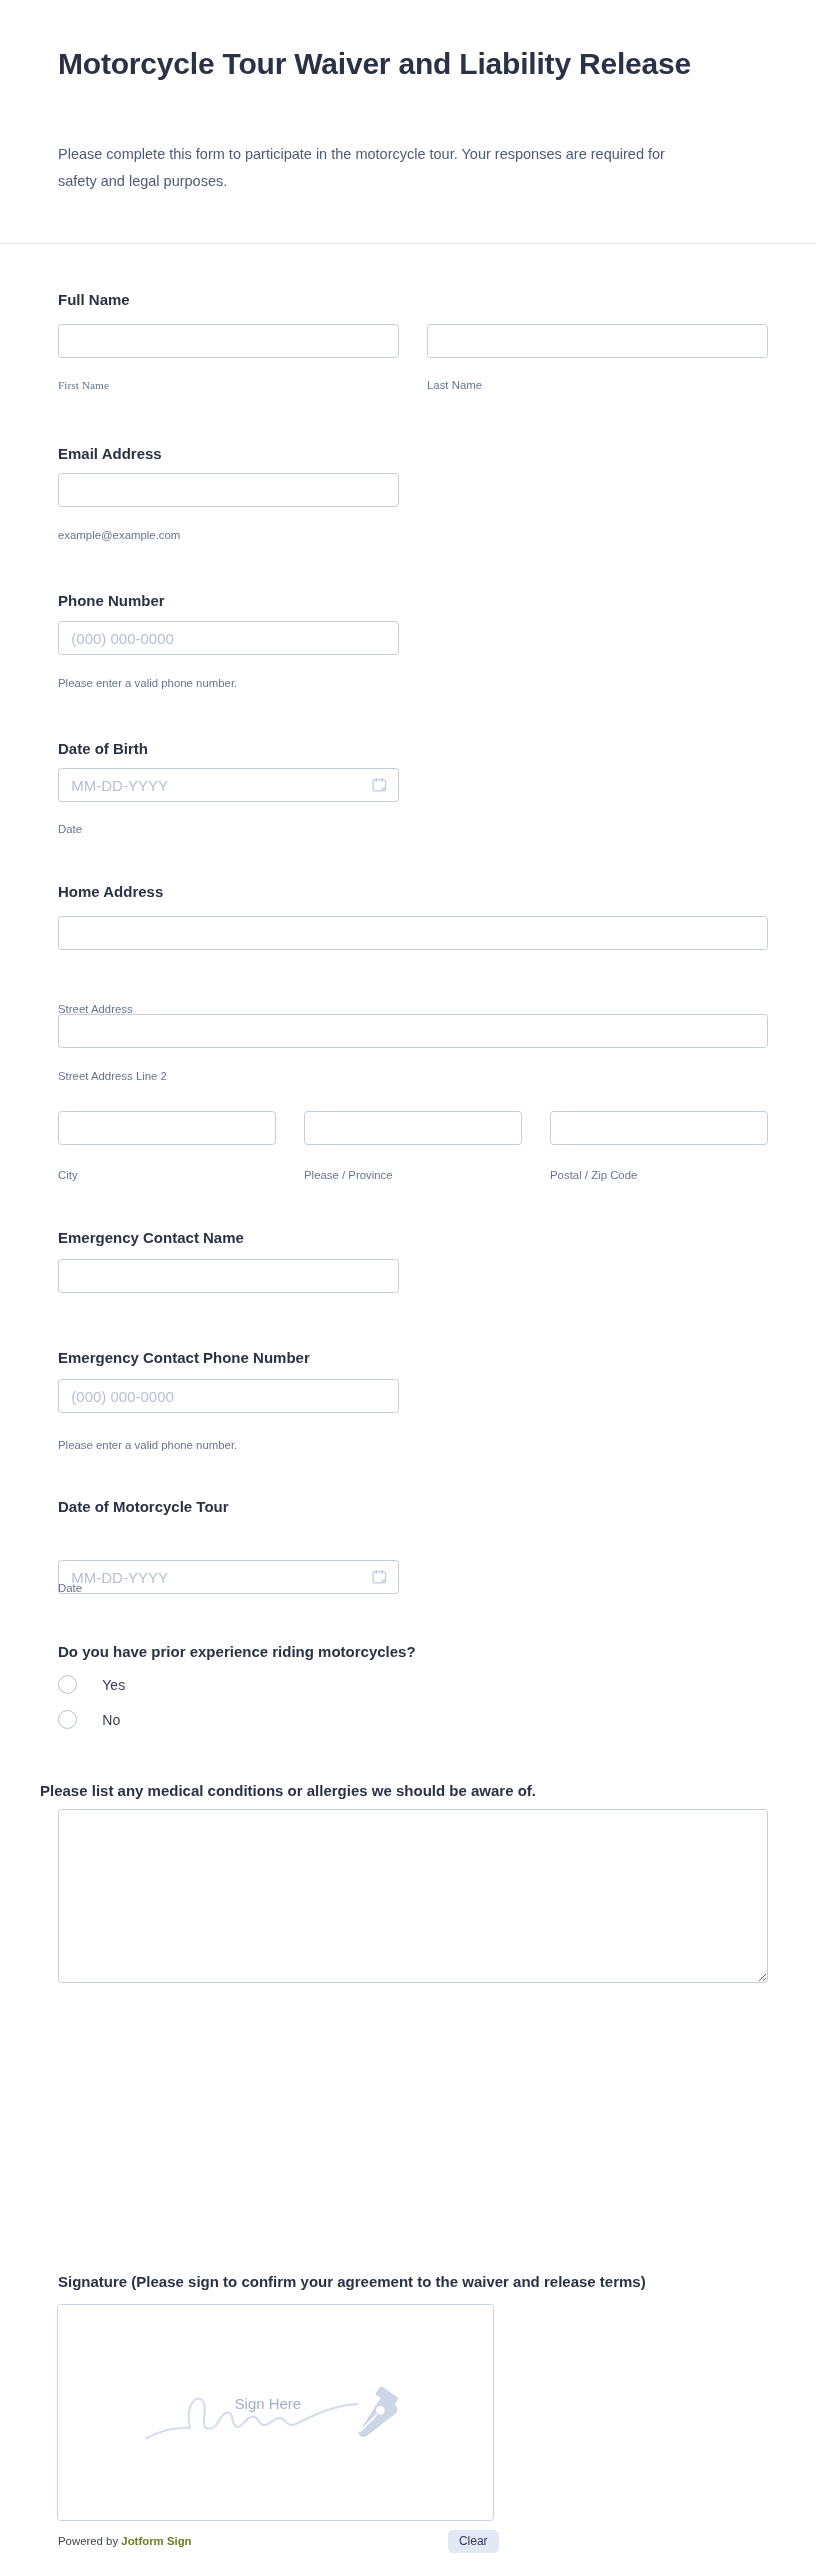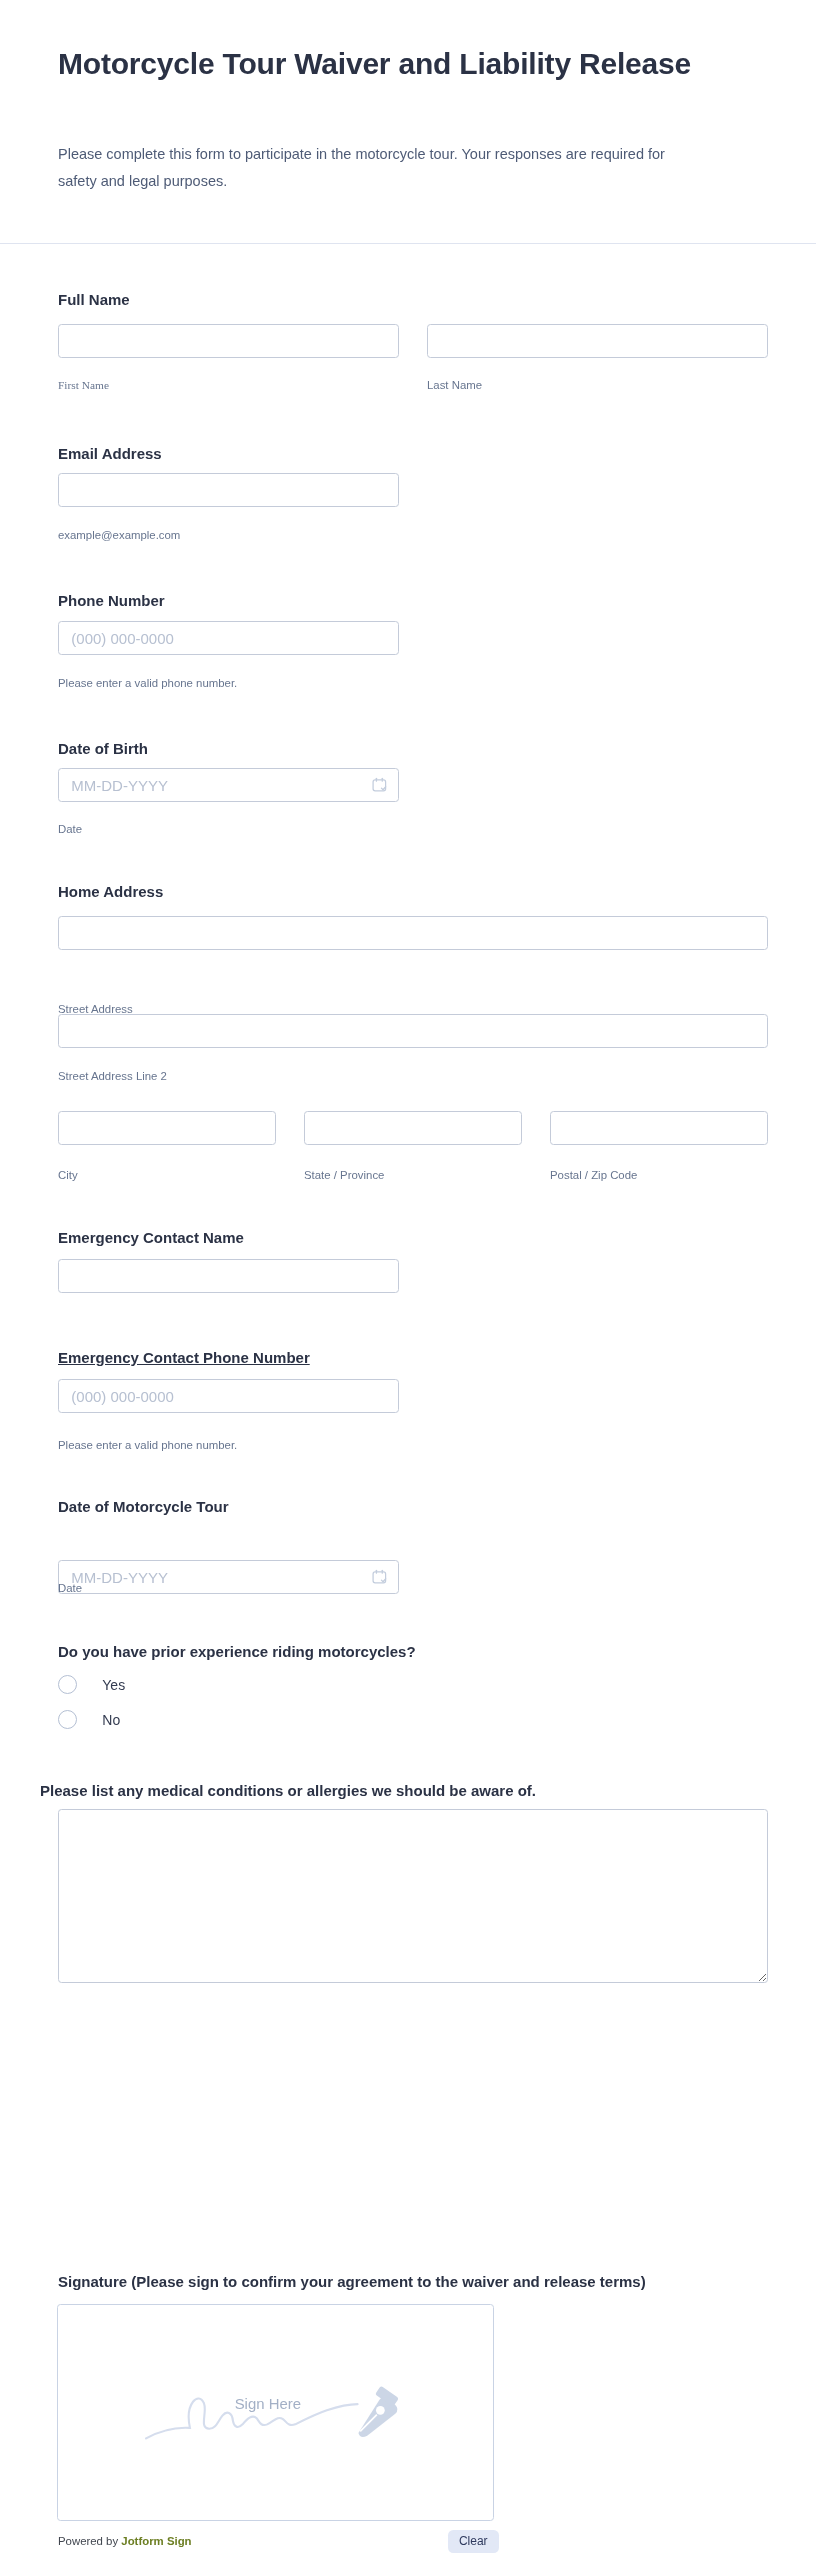--- a/index.html
+++ b/index.html
@@ -92,29 +92,29 @@
   <div class="abs" style="left:58px;top:1111px;width:218px;">
     <input class="tinput" type="text" style="">
   </div>
   <div class="abs" style="left:304px;top:1111px;width:218px;">
     <input class="tinput" type="text" style="">
   </div>
   <div class="abs" style="left:550px;top:1111px;width:218px;">
     <input class="tinput" type="text" style="">
   </div>
   <div class="abs sublabel" style="left:58px;top:1168px;">City</div>
-  <div class="abs sublabel" style="left:304px;top:1168px;">State / Province</div>
+  <div class="abs sublabel" style="left:304px;top:1168px;">Please / Province</div>
   <div class="abs sublabel" style="left:550px;top:1168px;">Postal / Zip Code</div>
 
   <div class="abs flabel" style="left:58px;top:1228px;">Emergency Contact Name</div>
   <div class="abs" style="left:58px;top:1259px;width:341px;">
     <input class="tinput" type="text" style="">
   </div>
 
-  <div class="abs flabel" style="left:58px;top:1348px;text-decoration:underline;">Emergency Contact Phone Number</div>
+  <div class="abs flabel" style="left:58px;top:1348px;">Emergency Contact Phone Number</div>
   <div class="abs" style="left:58px;top:1379px;width:341px;">
     <input class="tinput" type="text" placeholder="(000) 000-0000" style="">
   </div>
   <div class="abs sublabel" style="left:58px;top:1438px;">Please enter a valid phone number.</div>
 
   <div class="abs flabel" style="left:58px;top:1497px;">Date of Motorcycle Tour</div>
   <div class="abs cal-wrap" style="left:58px;top:1526px;width:341px;">
     <input class="tinput" type="text" placeholder="MM-DD-YYYY" style="">
     <span class="cal-icon">
       <svg width="16.7" height="16.7" viewBox="0 0 20 20" fill="none" stroke="#c3cddd" stroke-width="1.5" stroke-linecap="round" stroke-linejoin="round">

